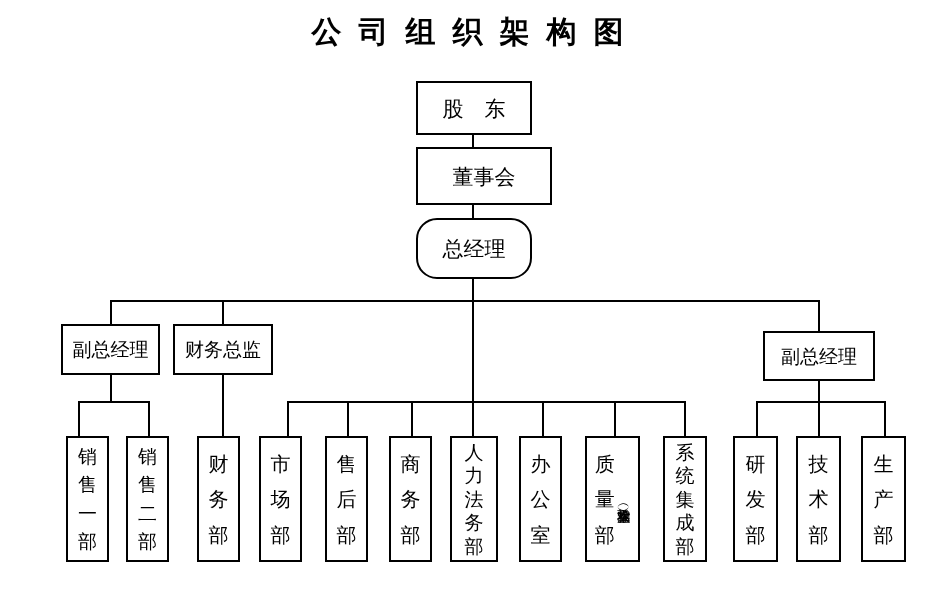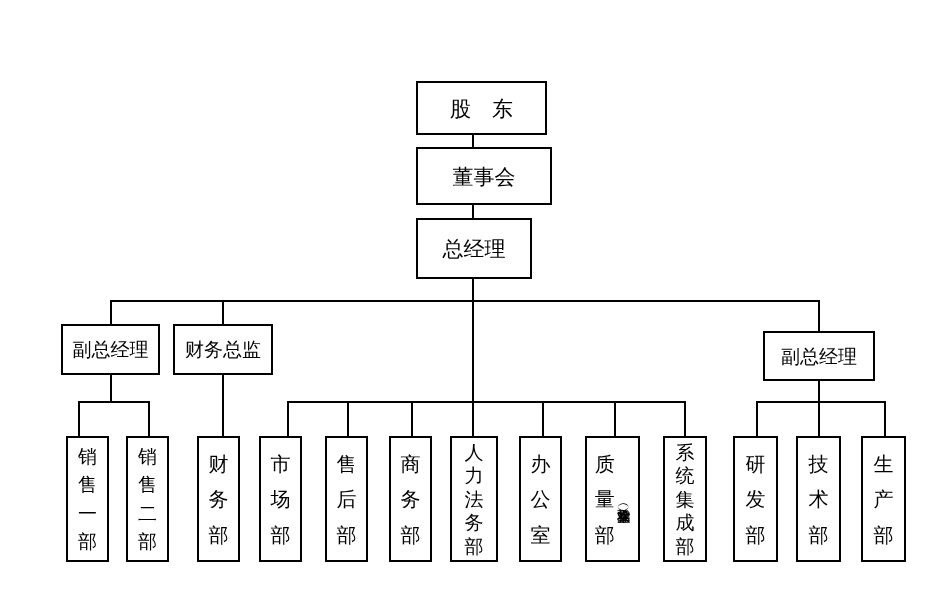--- a/index.html
+++ b/index.html
@@ -80,28 +80,29 @@
   .line {
     position: absolute;
     background: #000;
   }
 </style>
 </head>
 <body>
 
 <div class="canvas">
 
-
-  <div class="node" style="left:416px;top:81px;width:131px;height:54px;">
+  <h1 class="title">公司组织架构图</h1>
+
+  <div class="node" style="left:416px;top:81px;width:116px;height:54px;">
     <span class="hlabel">股　东</span>
   </div>
   <div class="node" style="left:416px;top:147px;width:136px;height:58px;">
     <span class="hlabel">董事会</span>
   </div>
-  <div class="node" style="left:416px;top:218px;width:116px;height:61px;">
+  <div class="node" style="left:416px;top:218px;width:116px;height:61px;border-radius:21px;">
     <span class="hlabel">总经理</span>
   </div>
 
   <div class="node mid" style="left:61px;top:324px;width:99px;height:51px;">
     <span class="hlabel">副总经理</span>
   </div>
   <div class="node mid" style="left:173px;top:324px;width:100px;height:51px;font-family:Liberation Serif, serif;">
     <span class="hlabel">财务总监</span>
   </div>
   <div class="node mid" style="left:763px;top:331px;width:112px;height:50px;">

